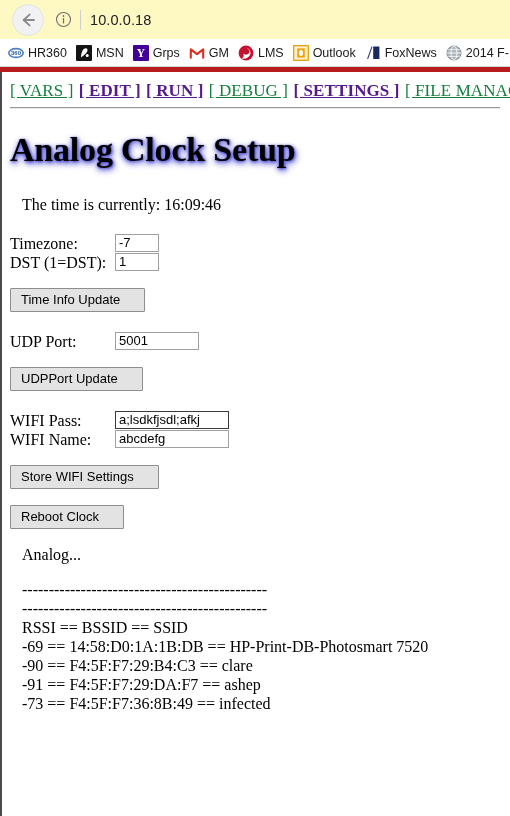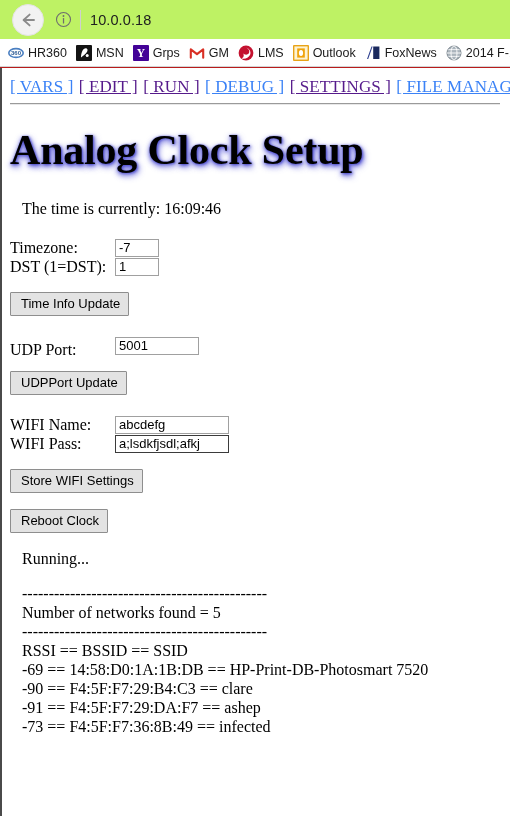--- a/index.html
+++ b/index.html
@@ -10,22 +10,22 @@
   body {
     width: 510px;
     height: 816px;
     overflow: hidden;
     font-family: "Liberation Serif", "DejaVu Serif", serif;
     -webkit-font-smoothing: antialiased;
   }
 
   
   .browser-chrome {
-    background: #bef264;
-    border-bottom: 1px solid #b91c1c;
+    background: #fef9c3;
+    border-bottom: 5px solid #b91c1c;
   }
   .toolbar-row {
     height: 39px;
     display: flex;
     align-items: center;
     padding: 0 6px;
     box-sizing: border-box;
   }
   .nav-back {
     width: 30px;
@@ -120,34 +120,34 @@
     font-size: 17px;
     line-height: 1.25;
     white-space: nowrap;
     letter-spacing: 0.1px;
     margin-bottom: 2px;
   }
   .navlinks a {
     text-decoration: underline;
     margin-right: 1px;
   }
-  .link-unvisited { color: #3b82f6; }
-  .link-visited { color: #551a8b; }
+  .link-unvisited { color: #15803d; }
+  .link-visited { color: #551a8b; font-weight: bold; }
 
   hr.rule {
     border: 0;
     border-top: 1px solid #9a9a9a;
     border-bottom: 1px solid #e8e8e8;
     height: 0;
     margin: 6px 2px 6px 0;
   }
 
   
   .page-title {
-    font-size: 42px;
+    font-size: 34px;
     font-weight: bold;
     line-height: 1.1;
     margin: 22px 0 26px 0;
     color: #000000;
     letter-spacing: -0.2px;
     text-shadow:
       0 0 1px rgba(90,90,210,0.85),
       1px 1px 3px rgba(70,70,200,0.95),
       2px 3px 6px rgba(80,80,220,0.75),
       -1px 2px 5px rgba(90,90,215,0.55);
@@ -160,31 +160,30 @@
     color: #000;
     white-space: pre;
     margin-left: 12px;
   }
   .spacer-md { height: 16px; }
   .spacer-lg { height: 20px; }
 
   
   .form-row {
     display: flex;
-    align-items: center;
     height: 19px;
   }
   .form-label {
     font-size: 16px;
     line-height: 19px;
     color: #000;
     white-space: pre;
   }
   .lbl-w-tz { width: 105px; }
-  .lbl-w-udp { width: 105px; margin-top: 8px; }
+  .lbl-w-udp { width: 105px; }
   .lbl-w-wifi { width: 105px; }
 
   input.txt {
     font-family: "Liberation Sans", "DejaVu Sans", sans-serif;
     font-size: 13px;
     color: #000;
     background: #ffffff;
     border: 1px solid #a0a0a0;
     padding: 1px 3px;
     margin: 0;
@@ -200,21 +199,21 @@
   .w-med { width: 84px; }
   .w-wide { width: 114px; }
 
   button.btn {
     font-family: "Liberation Sans", "DejaVu Sans", sans-serif;
     font-size: 13px;
     color: #000;
     background: #e3e3e3;
     border: 1px solid #8e8e8e;
     border-radius: 1px;
-    padding: 3px 8px 4px 10px;
+    padding: 3px 24px 4px 10px;
     margin: 0;
     cursor: pointer;
     line-height: 15px;
   }
 </style>
 </head>
 <body>
 
 <div class="browser-chrome">
 
@@ -346,44 +345,43 @@
       <input class="txt w-med" type="text" value="5001" style="">
     </div>
 
     <div class="spacer-md"></div>
 
     <button class="btn">UDPPort Update</button>
 
     <div class="spacer-lg"></div>
 
     <div class="form-row">
+      <span class="form-label lbl-w-wifi">WIFI Pass:</span>
+      <input class="txt w-wide focused" type="text" autofocus="" value="a;lsdkfjsdl;afkj" style="">
+    </div>
+    <div class="form-row">
       <span class="form-label lbl-w-wifi">WIFI Name:</span>
       <input class="txt w-wide" type="text" value="abcdefg" style="">
     </div>
-    <div class="form-row">
-      <span class="form-label lbl-w-wifi">WIFI Pass:</span>
-      <input class="txt w-wide focused" type="text" autofocus="" value="a;lsdkfjsdl;afkj" style="">
-    </div>
 
     <div class="spacer-md"></div>
 
     <button class="btn">Store WIFI Settings</button>
 
     <div class="spacer-md"></div>
 
     <button class="btn">Reboot Clock</button>
 
     <div class="spacer-md"></div>
 
-    <div class="text-line">Running...</div>
+    <div class="text-line">Analog...</div>
 
     <div class="spacer-md"></div>
 
     <div class="text-line">----------------------------------------------</div>
-    <div class="text-line">Number of networks found = 5</div>
     <div class="text-line">----------------------------------------------</div>
     <div class="text-line">RSSI == BSSID == SSID</div>
     <div class="text-line">-69 == 14:58:D0:1A:1B:DB == HP-Print-DB-Photosmart 7520</div>
     <div class="text-line">-90 == F4:5F:F7:29:B4:C3 == clare</div>
     <div class="text-line">-91 == F4:5F:F7:29:DA:F7 == ashep</div>
     <div class="text-line">-73 == F4:5F:F7:36:8B:49 == infected</div>
 
   </div>
 </div>
 

